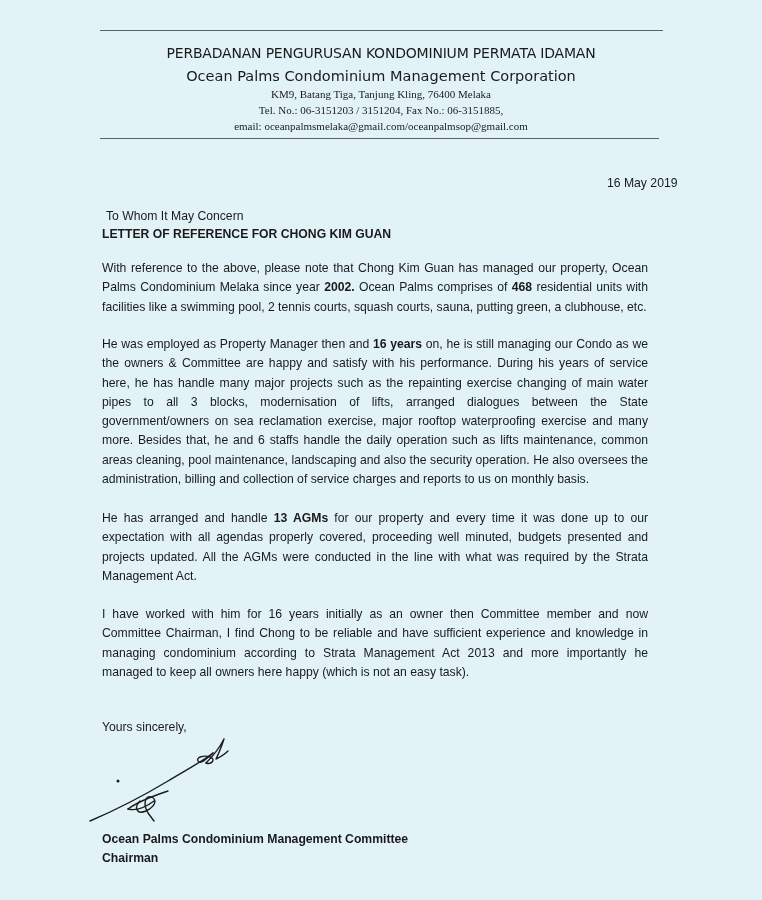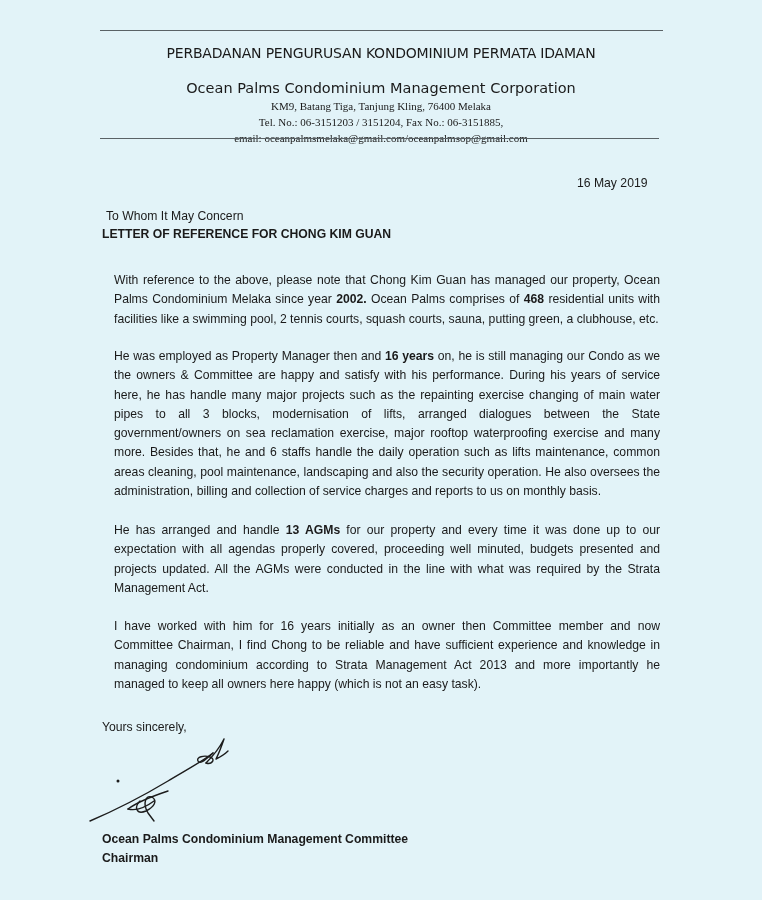--- a/index.html
+++ b/index.html
@@ -34,21 +34,20 @@
       font-size: 14px;
       letter-spacing: -0.2px;
       line-height: 26px;
       white-space: nowrap;
     }
     .org-name-en {
       font-family: "DejaVu Sans", sans-serif;
       font-size: 14.5px;
       line-height: 20px;
       white-space: nowrap;
-      margin-top: 12px;
     }
     .addr {
       font-family: "Liberation Serif", serif;
       font-size: 11px;
       line-height: 16px;
       white-space: nowrap;
     }
 
     .body-text {
       font-family: "Liberation Sans", sans-serif;
@@ -57,35 +56,35 @@
     }
 
     .salutation {
       position: absolute;
       left: 106px;
       top: 174px;
       margin-top: 33px;
     }
     .date {
       position: absolute;
-      left: 577px;
+      left: 607px;
       top: 174px;
     }
     .subject {
       position: absolute;
       left: 102px;
       top: 225px;
       font-weight: bold;
     }
     .para {
       position: absolute;
       left: 102px;
       width: 546px;
       text-align: justify;
-      margin: 12px;
+      margin: 0;
     }
     .p1 { top: 259px; }
     .p2 { top: 335px; }
     .p3 { top: 509px; }
     .p4 { top: 605px; }
 
     .closing {
       position: absolute;
       left: 102px;
       top: 718px;

